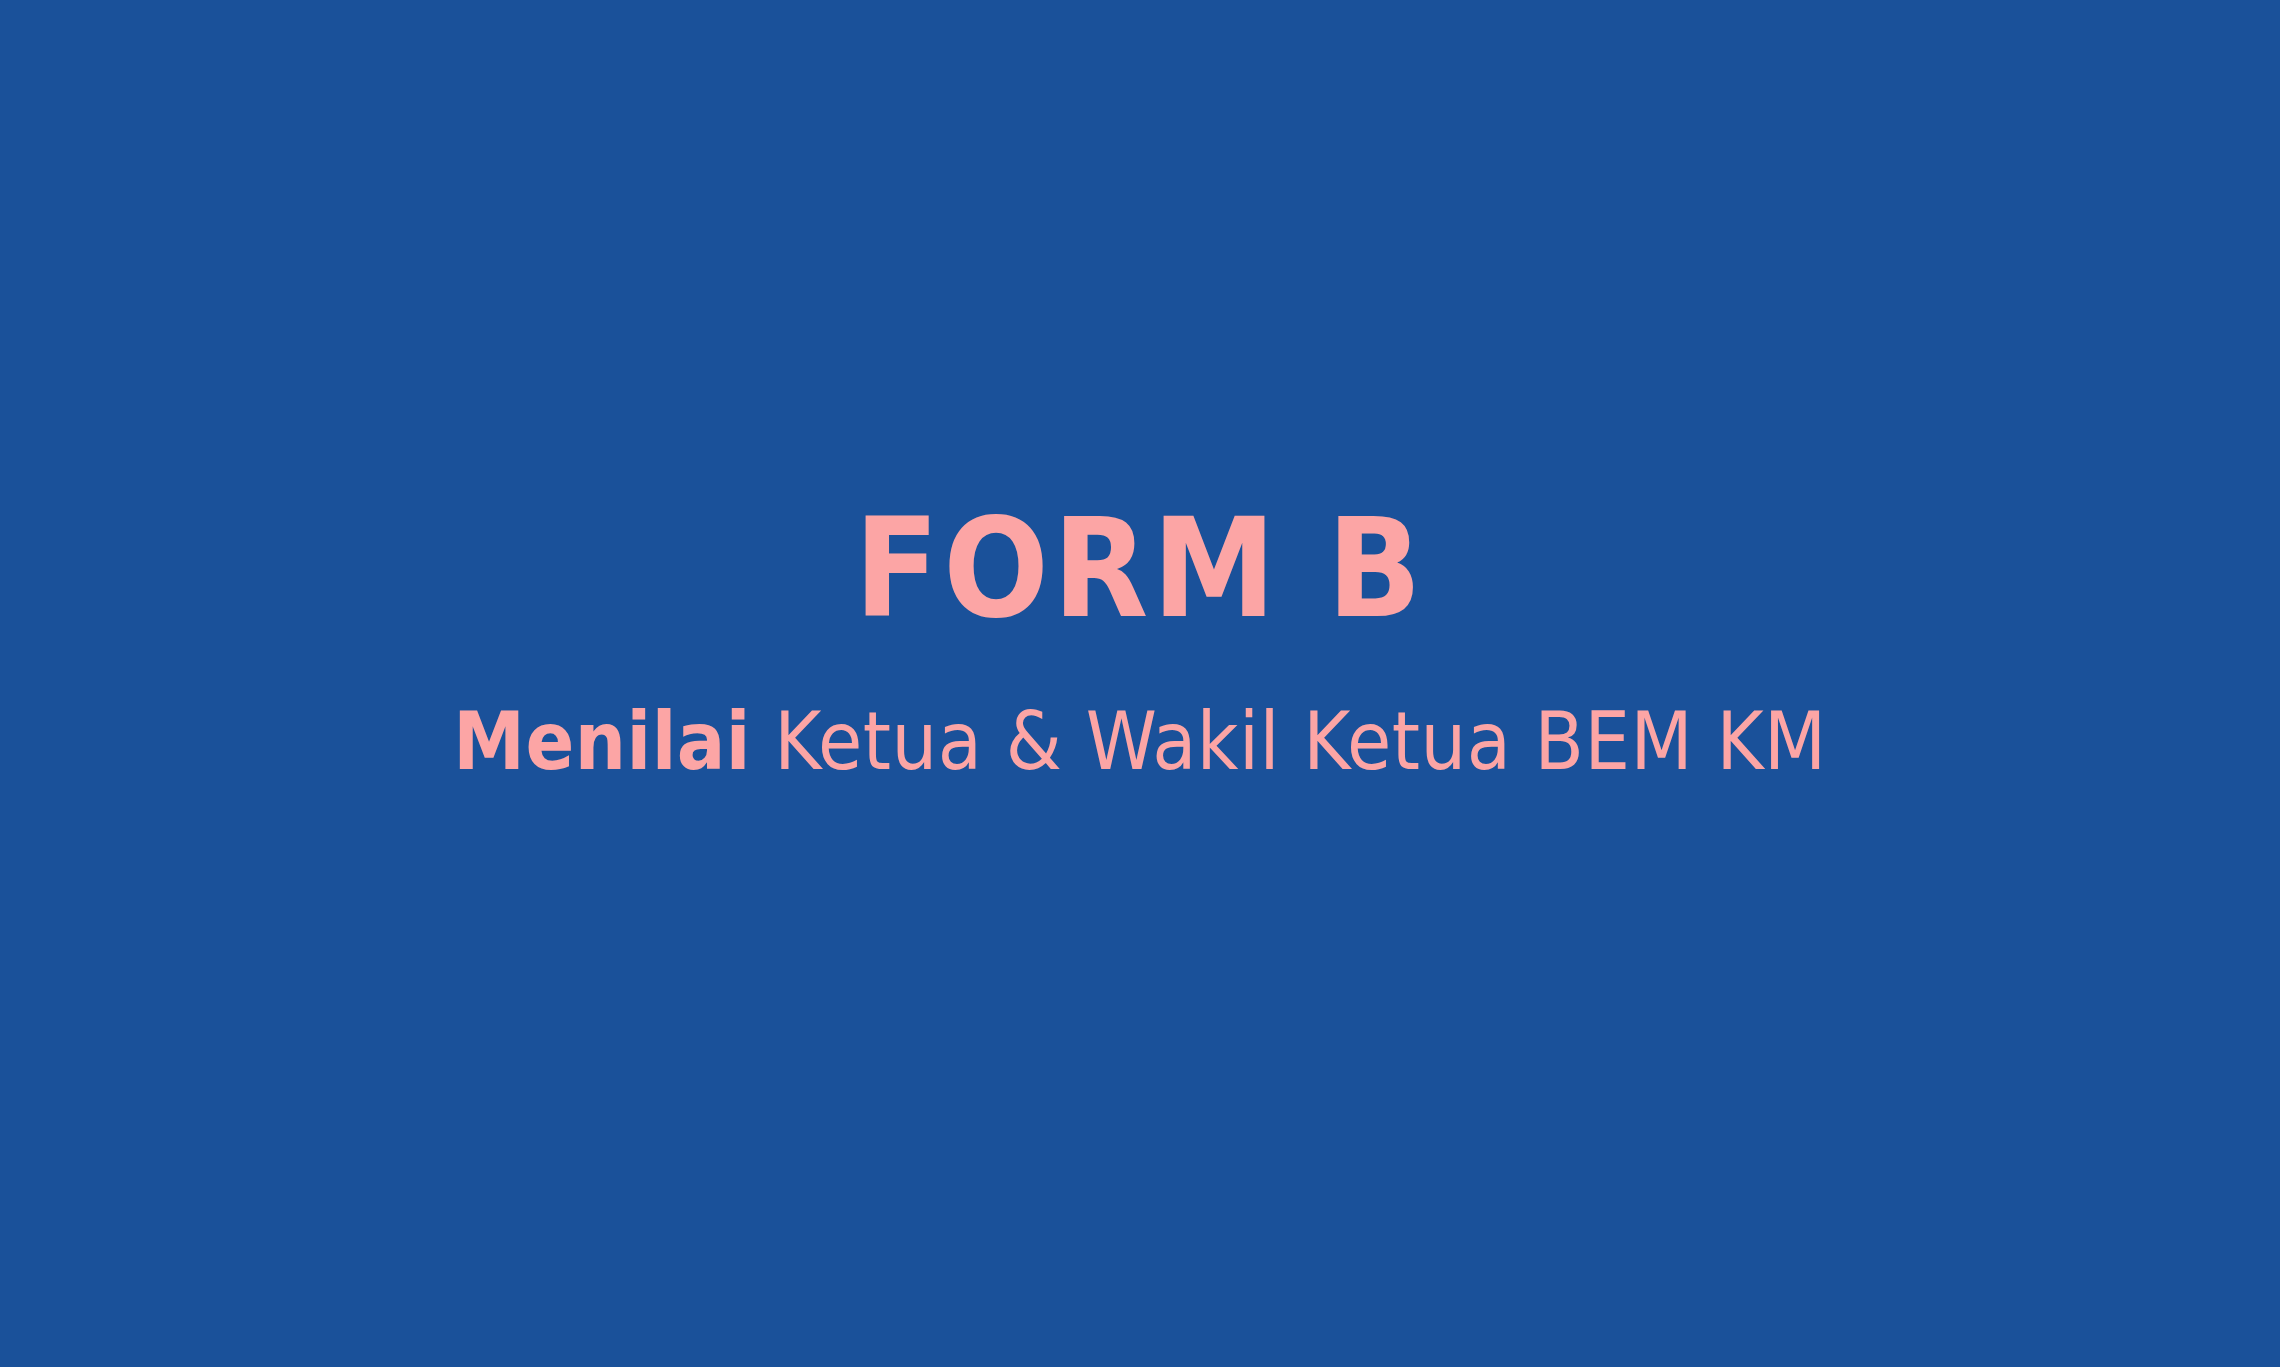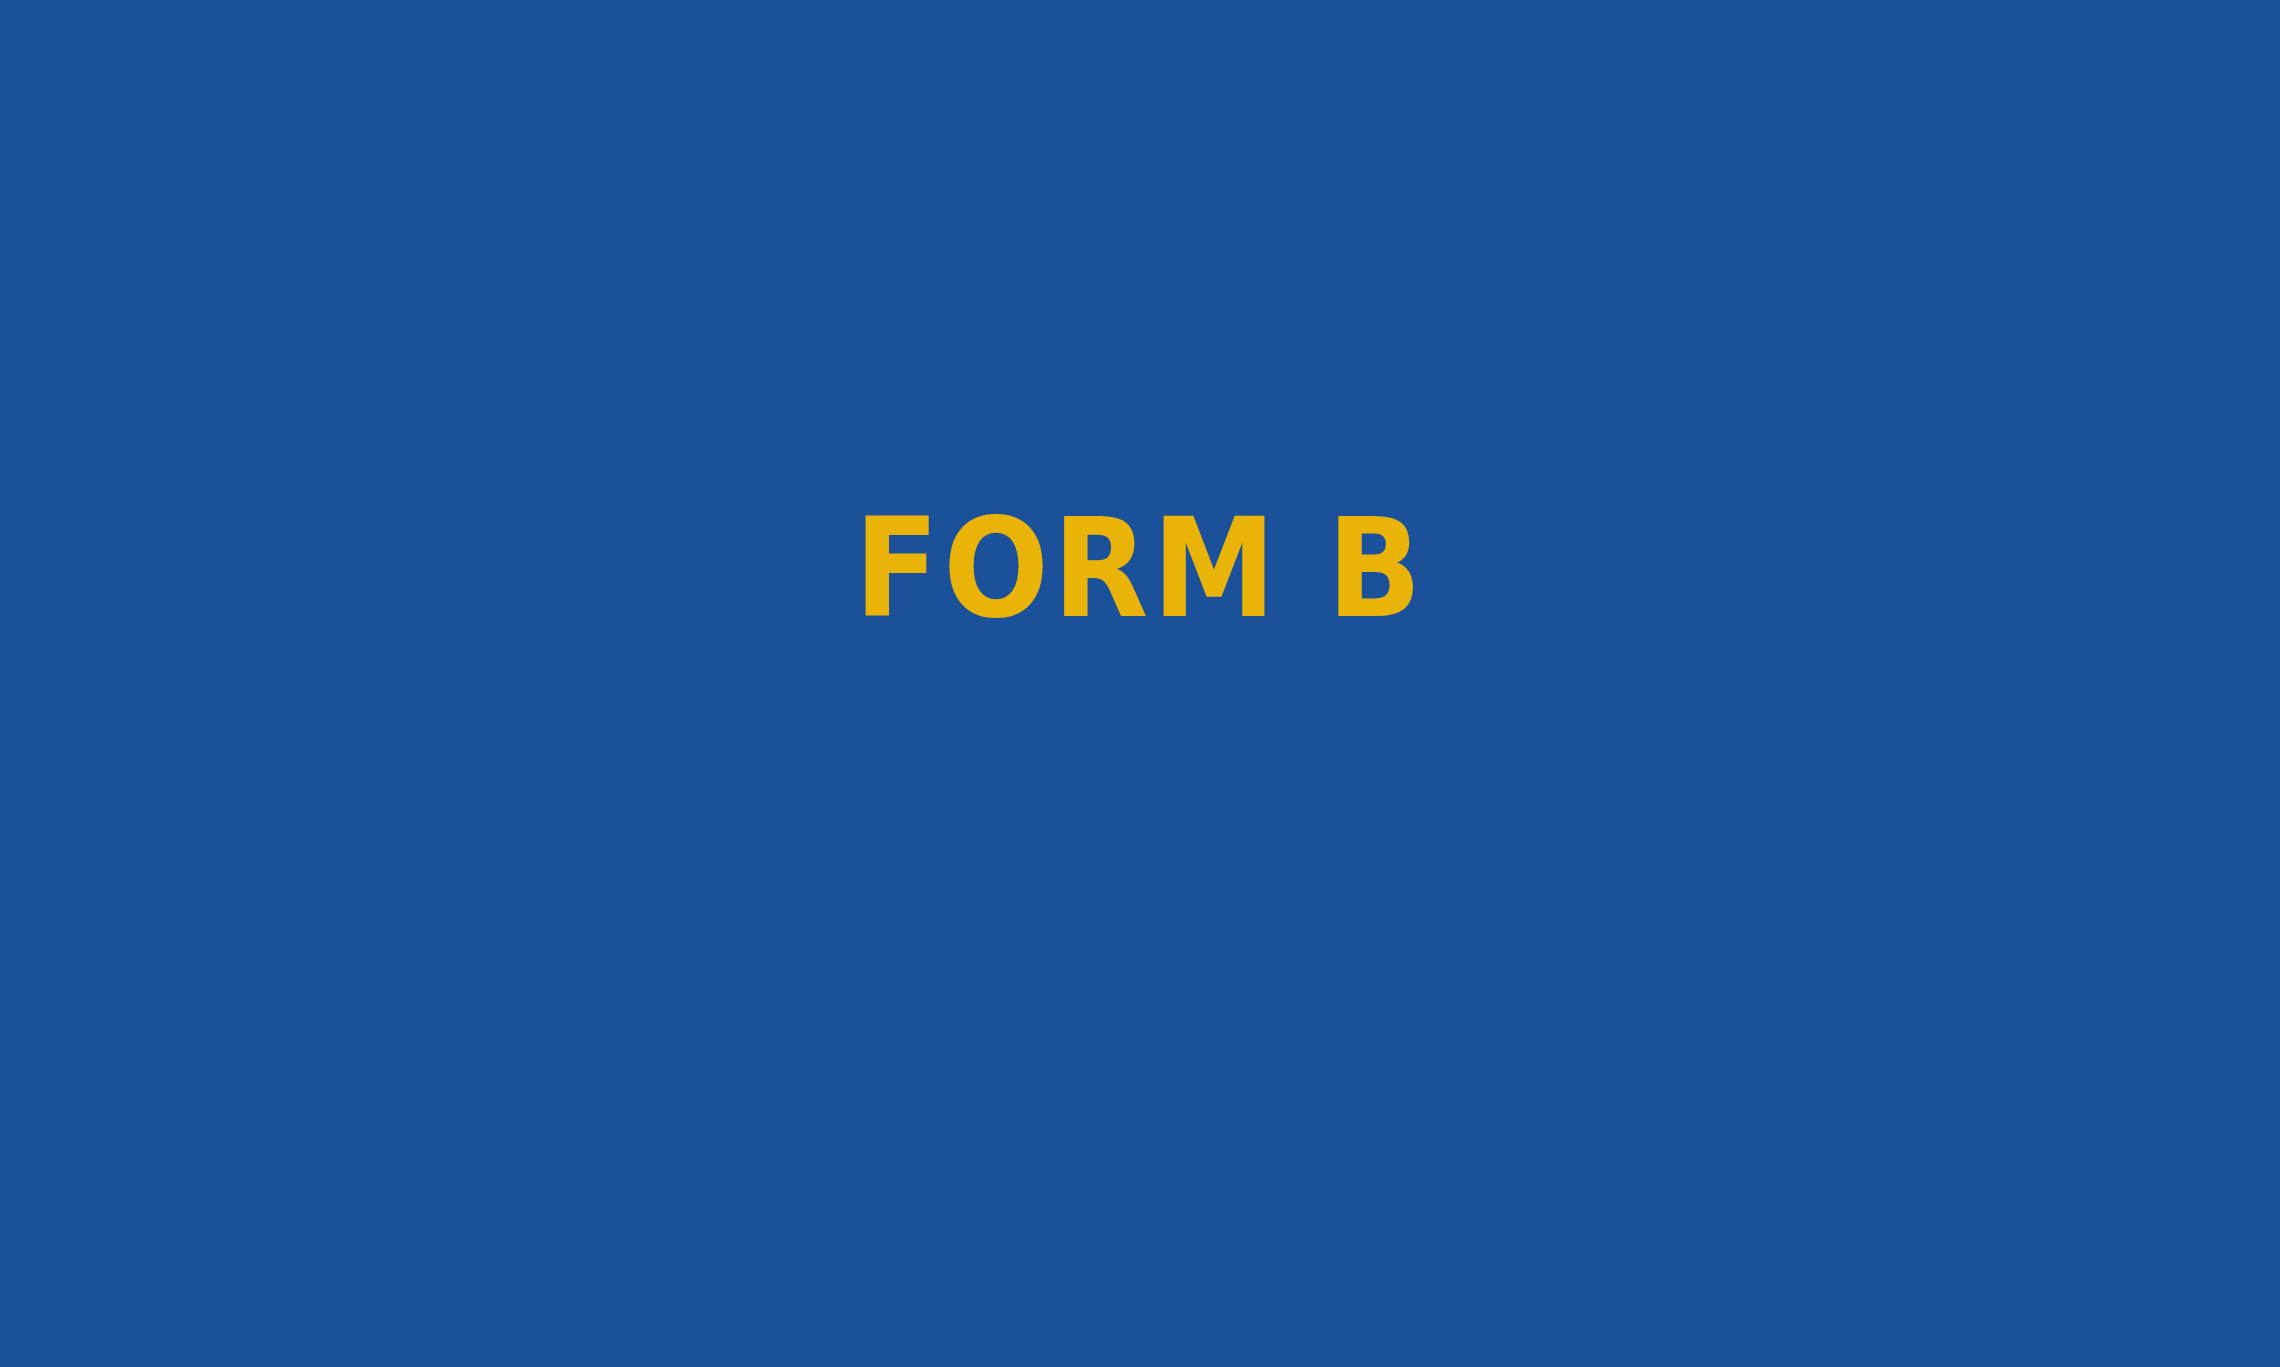--- a/index.html
+++ b/index.html
@@ -60,21 +60,22 @@
     white-space: nowrap;
   }
 
   .subtitle-emphasis {
     font-weight: 700;
   }
 </style>
 </head>
 <body style="background-color: rgb(26, 81, 154);">
 
-<div id="slide" style="background-color: rgb(26, 81, 154); color: #eab308;">
+<div id="slide" style="background-color: rgb(26, 81, 154); color: #fca5a5;">
 
   <div class="text-stack">
 
     <h1 class="slide-title">FORM B</h1>
 
+    <p class="slide-subtitle"><span class="subtitle-emphasis">Menilai</span><span class="subtitle-rest"> Ketua &amp; Wakil Ketua BEM KM</span></p>
 
   </div>
 </div>
 
 </body></html>

